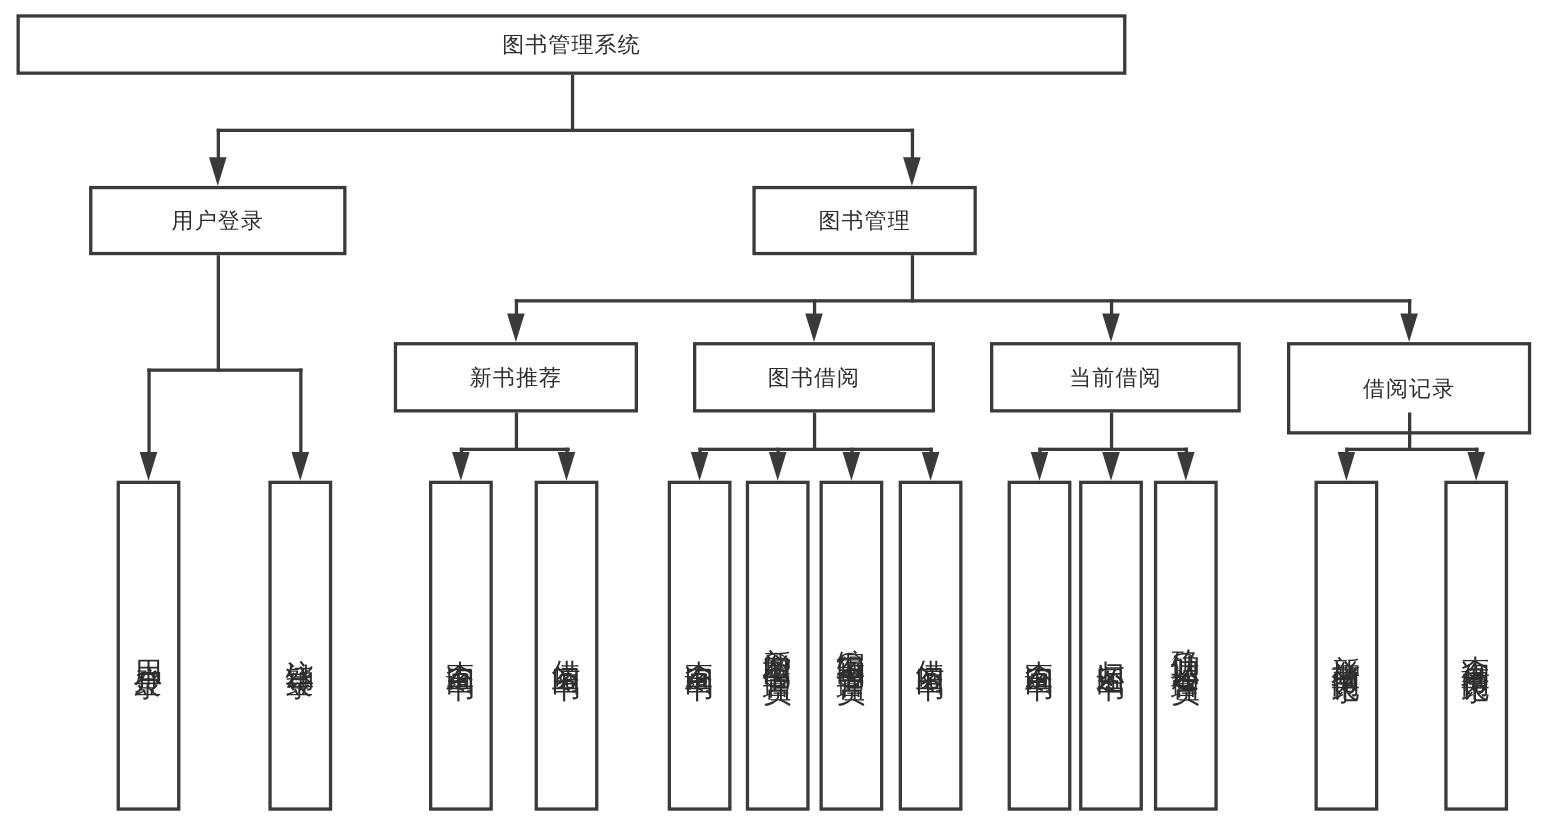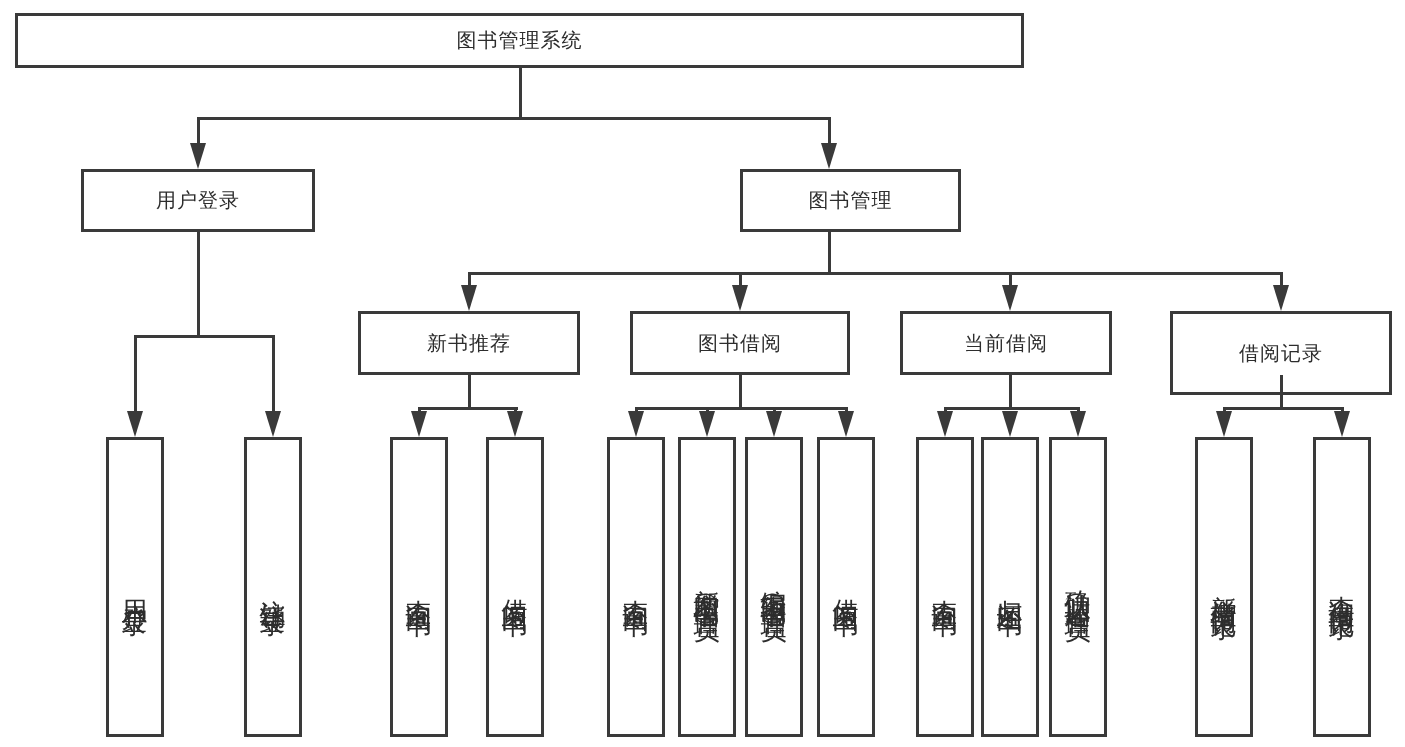--- a/index.html
+++ b/index.html
@@ -69,21 +69,21 @@
   <div class="vline" style="left:519px;top:68px;height:52px"></div>
   <div class="hline" style="left:197px;top:117px;width:634px"></div>
   <div class="vline" style="left:197px;top:117px;height:29px"></div>
   <div class="vline" style="left:828px;top:117px;height:29px"></div>
   <div class="arrow" style="left:190px;top:143px"></div>
   <div class="arrow" style="left:821px;top:143px"></div>
 
   <div class="box h" style="left:81px;top:169px;width:234px;height:63px">
     <span class="lbl">用户登录</span>
   </div>
-  <div class="box h" style="left:740px;top:169px;width:221px;height:63px">
+  <div class="box h" style="left:684px;top:169px;width:204px;height:63px">
     <span class="lbl">图书管理</span>
   </div>
 
   <div class="vline" style="left:197px;top:232px;height:106px"></div>
   <div class="hline" style="left:134px;top:335px;width:141px"></div>
   <div class="vline" style="left:134px;top:335px;height:79px"></div>
   <div class="vline" style="left:272px;top:335px;height:79px"></div>
   <div class="arrow" style="left:127px;top:411px"></div>
   <div class="arrow" style="left:265px;top:411px"></div>
 
@@ -97,21 +97,21 @@
   <div class="arrow" style="left:732px;top:285px"></div>
   <div class="arrow" style="left:1002px;top:285px"></div>
   <div class="arrow" style="left:1273px;top:285px"></div>
 
   <div class="box h" style="left:358px;top:311px;width:222px;height:64px">
     <span class="lbl">新书推荐</span>
   </div>
   <div class="box h" style="left:630px;top:311px;width:220px;height:64px">
     <span class="lbl">图书借阅</span>
   </div>
-  <div class="box h" style="left:900px;top:311px;width:212px;height:64px">
+  <div class="box h" style="left:900px;top:311px;width:228px;height:64px">
     <span class="lbl">当前借阅</span>
   </div>
   <div class="box h" style="left:1170px;top:311px;width:222px;height:84px">
     <span class="lbl">借阅记录</span>
   </div>
 
   <div class="vline" style="left:468px;top:375px;height:35px"></div>
   <div class="hline" style="left:418px;top:407px;width:100px"></div>
   <div class="vline" style="left:418px;top:407px;height:7px"></div>
   <div class="vline" style="left:514px;top:407px;height:7px"></div>

